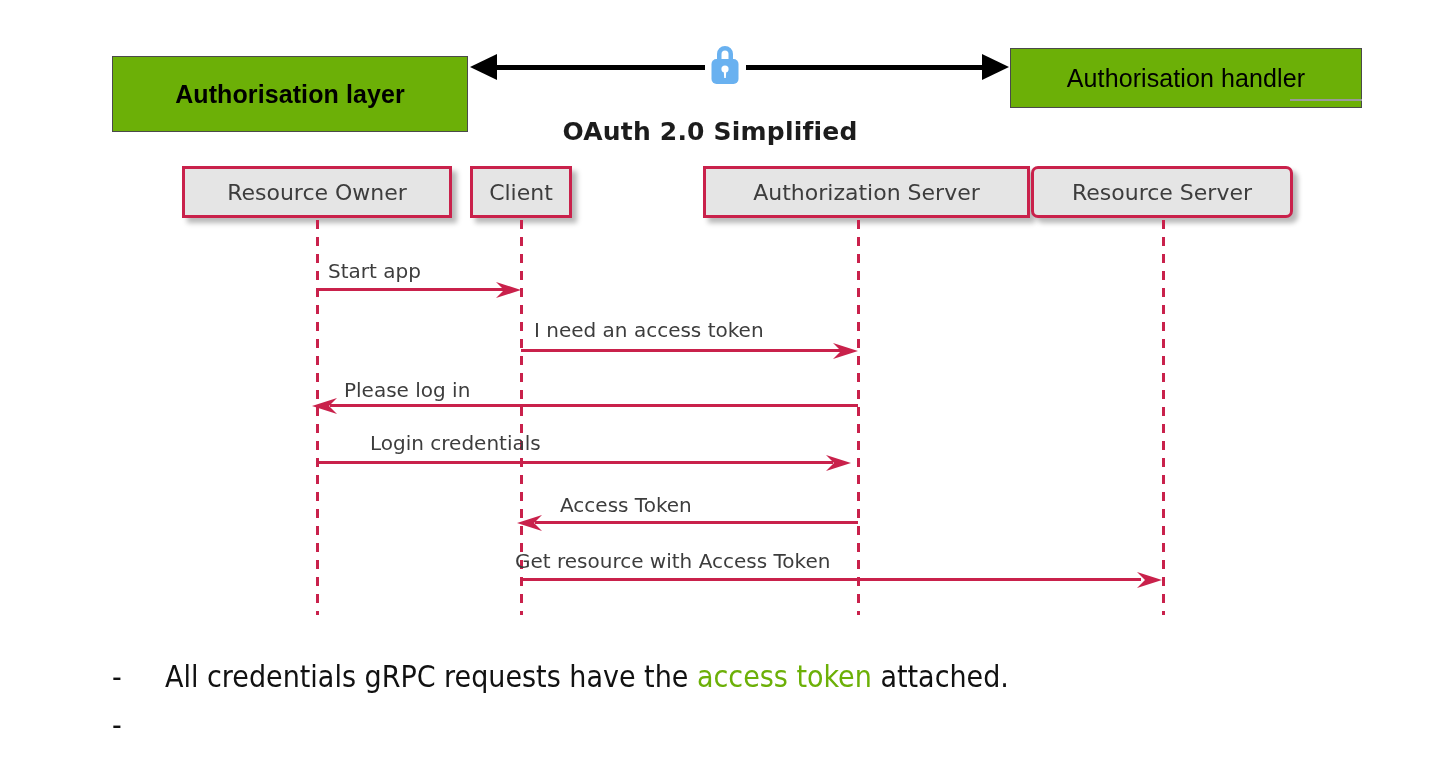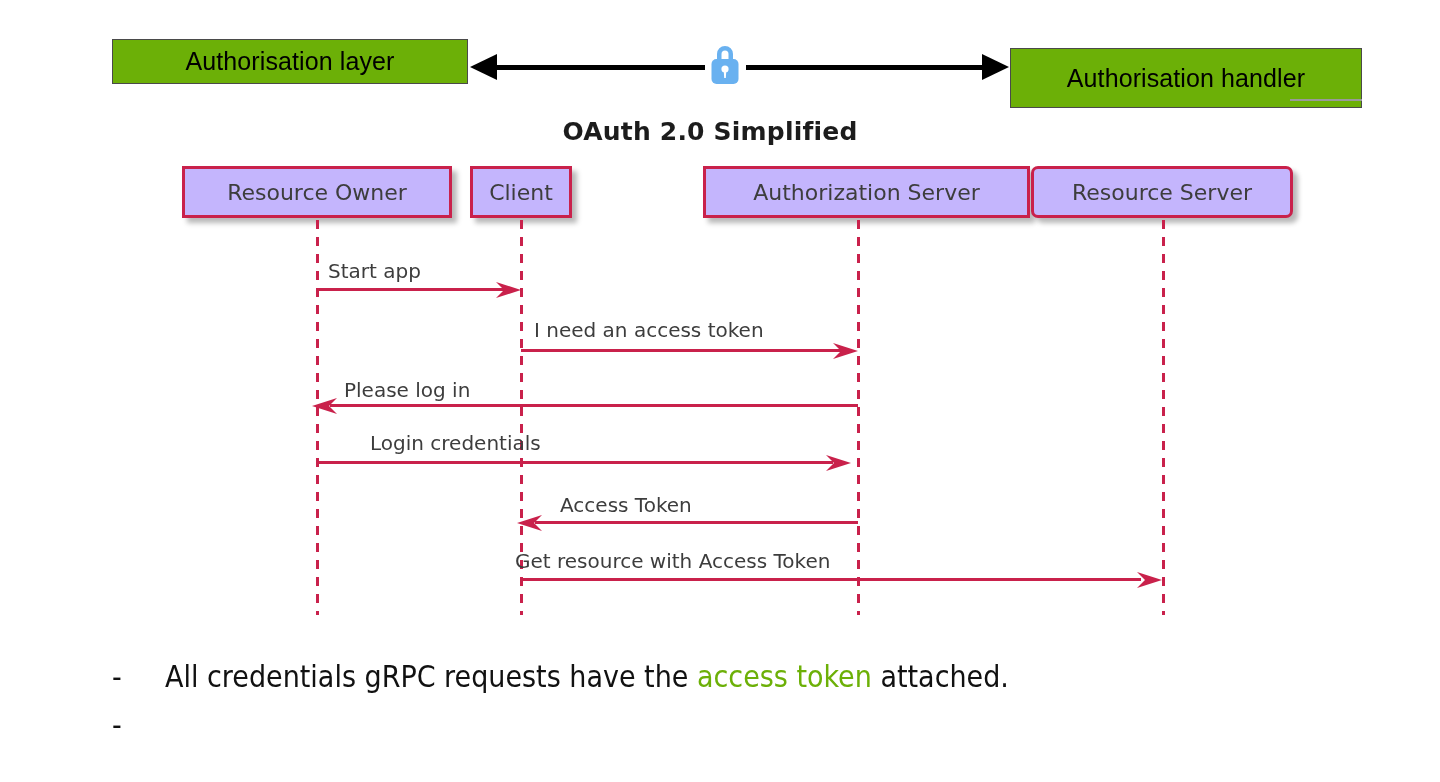--- a/index.html
+++ b/index.html
@@ -28,21 +28,21 @@
     box-sizing: border-box;
     display: flex;
     align-items: center;
     justify-content: center;
     color: #000000;
     font-family: "Liberation Sans", sans-serif;
     font-size: 25px;
     letter-spacing: 0.1px;
     white-space: nowrap;
   }
-  #green-left  { left: 112px; top: 39px; width: 356px; height: 45px; }
+  #green-left  { left: 112px; top: 56px; width: 356px; height: 76px; font-weight: bold; }
   #green-right { left: 1010px; top: 48px; width: 352px; height: 60px; }
 
   
   .box-tail {
     position: absolute;
     background: #9a9a9a;
     height: 2px;
   }
   #tail-right { left: 1290px; top: 99px; width: 72px; }
 
@@ -87,21 +87,21 @@
     font-size: 25px;
     color: #1c1c1c;
     letter-spacing: 0.2px;
   }
   
   #diagram-title > span { position: relative; left: -10px; }
 
   
   .participant {
     position: absolute;
-    background: #c4b5fd;
+    background: #e5e5e5;
     border: 3px solid #c9214b;
     box-sizing: border-box;
     display: flex;
     align-items: center;
     justify-content: center;
     height: 52px;
     top: 166px;
     color: #3d3d3d;
     font-family: "DejaVu Sans", sans-serif;
     font-size: 22px;

